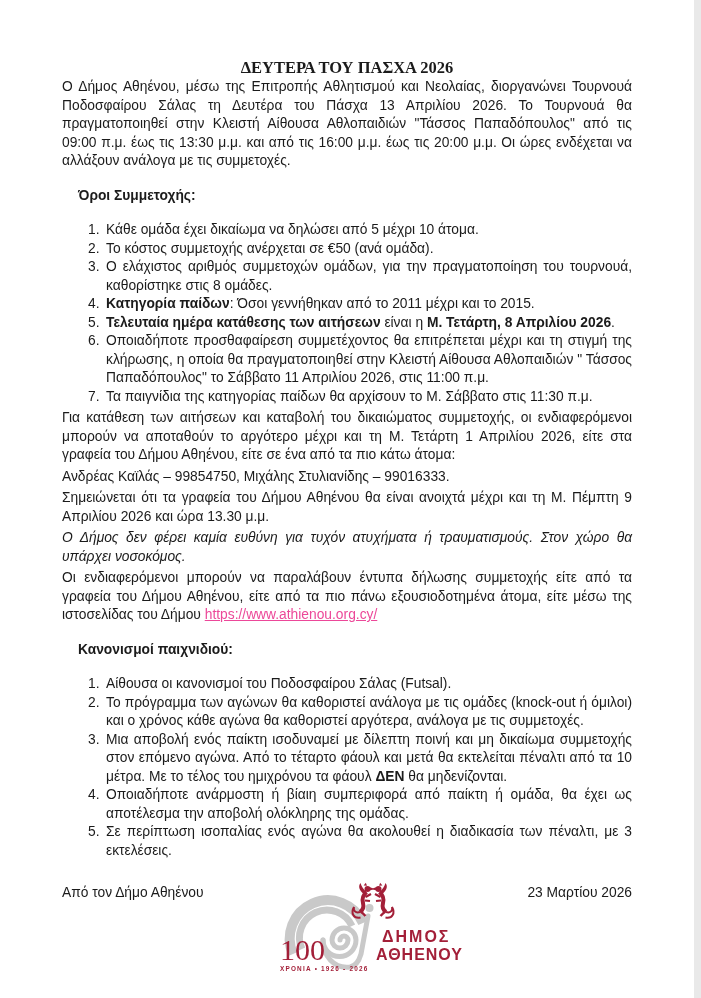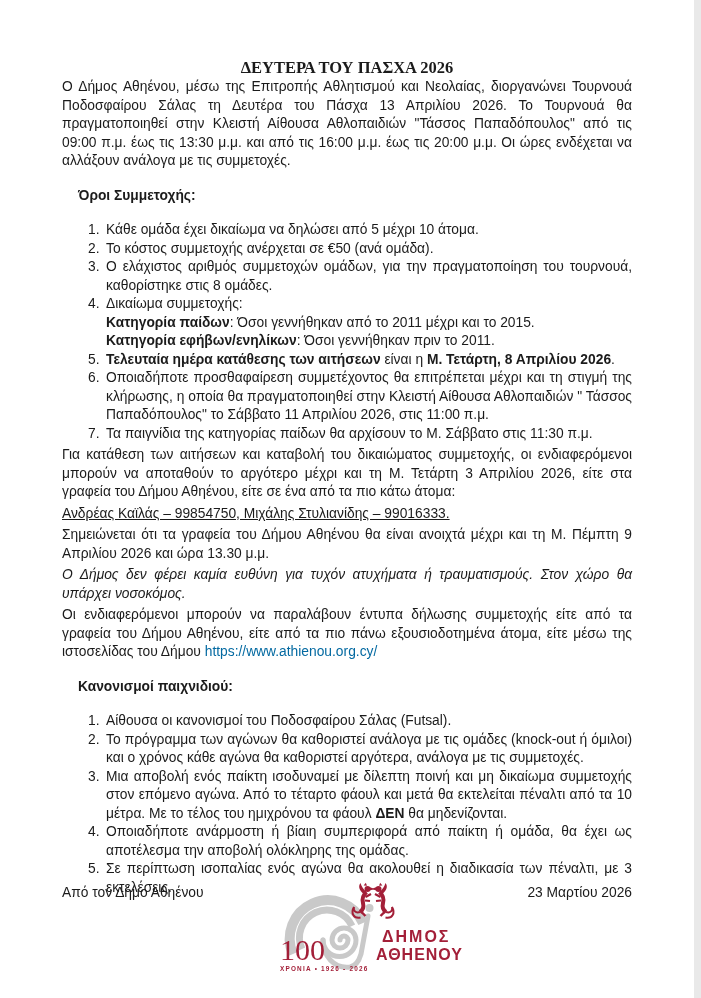--- a/index.html
+++ b/index.html
@@ -12,23 +12,23 @@
   .title{
     font-family:"Liberation Serif","DejaVu Serif",serif;
     font-weight:bold;font-size:16.5px;line-height:21px;text-align:center;margin:0;
   }
   p{margin:0 0 3px 0;text-align:justify;}
   .heading{font-weight:bold;margin:16px;text-align:left;}
   .list{margin:0 0 3px 0;}
   .li{position:relative;padding-left:44px;text-align:justify;}
   .li .num{position:absolute;left:26px;top:0;}
   .b{font-weight:bold;}
-  .contacts{margin-top:0;text-decoration:underline;}
+  .contacts{margin-top:0;}
   .disclaimer{font-style:italic;}
-  a.doclink{color:#0369a1;cursor:pointer;}
+  a.doclink{color:#ec4899;text-decoration:underline;cursor:pointer;}
   .footer{
     position:absolute;left:62px;right:62px;top:884px;
     display:flex;justify-content:space-between;align-items:flex-start;
   }
   .logo{position:absolute;left:266px;top:882px;width:200px;height:112px;}
 </style>
 </head>
 <body>
 
 <div class="page">
@@ -47,39 +47,37 @@
     <div class="li">
       <span class="num">2.</span>
       <span>Το κόστος συμμετοχής ανέρχεται σε €50 (ανά ομάδα).</span>
     </div>
     <div class="li">
       <span class="num">3.</span>
       <span>Ο ελάχιστος αριθμός συμμετοχών ομάδων, για την πραγματοποίηση του τουρνουά, καθορίστηκε στις 8 ομάδες.</span>
     </div>
     <div class="li">
       <span class="num">4.</span>
-      <div>Δικαίωμα συμμετοχής:</div>
       <div><span class="b">Κατηγορία παίδων</span><span>: Όσοι γεννήθηκαν από το 2011 μέχρι και το 2015.</span></div>
-      <div><span class="b">Κατηγορία εφήβων/ενηλίκων</span><span>: Όσοι γεννήθηκαν πριν το 2011.</span></div>
     </div>
     <div class="li">
       <span class="num">5.</span>
       <span class="b">Τελευταία ημέρα κατάθεσης των αιτήσεων</span><span> είναι η </span><span class="b">Μ. Τετάρτη, 8 Απριλίου 2026</span><span>.</span>
     </div>
     <div class="li">
       <span class="num">6.</span>
       <span>Οποιαδήποτε προσθαφαίρεση συμμετέχοντος θα επιτρέπεται μέχρι και τη στιγμή της κλήρωσης, η οποία θα πραγματοποιηθεί στην Κλειστή Αίθουσα Αθλοπαιδιών " Τάσσος Παπαδόπουλος" το Σάββατο 11 Απριλίου 2026, στις 11:00 π.μ.</span>
     </div>
     <div class="li">
       <span class="num">7.</span>
       <span>Τα παιγνίδια της κατηγορίας παίδων θα αρχίσουν το Μ. Σάββατο στις 11:30 π.μ.</span>
     </div>
   </div>
 
-  <p>Για κατάθεση των αιτήσεων και καταβολή του δικαιώματος συμμετοχής, οι ενδιαφερόμενοι μπορούν να αποταθούν το αργότερο μέχρι και τη Μ. Τετάρτη 3 Απριλίου 2026, είτε στα γραφεία του Δήμου Αθηένου, είτε σε ένα από τα πιο κάτω άτομα:</p>
+  <p>Για κατάθεση των αιτήσεων και καταβολή του δικαιώματος συμμετοχής, οι ενδιαφερόμενοι μπορούν να αποταθούν το αργότερο μέχρι και τη Μ. Τετάρτη 1 Απριλίου 2026, είτε στα γραφεία του Δήμου Αθηένου, είτε σε ένα από τα πιο κάτω άτομα:</p>
 
   <p class="contacts">Ανδρέας Καϊλάς – 99854750, Μιχάλης Στυλιανίδης – 99016333.</p>
 
   <p>Σημειώνεται ότι τα γραφεία του Δήμου Αθηένου θα είναι ανοιχτά μέχρι και τη Μ. Πέμπτη 9 Απριλίου 2026 και ώρα 13.30 μ.μ.</p>
 
   <p class="disclaimer">Ο Δήμος δεν φέρει καμία ευθύνη για τυχόν ατυχήματα ή τραυματισμούς. Στον χώρο θα υπάρχει νοσοκόμος.</p>
 
   <p><span>Οι ενδιαφερόμενοι μπορούν να παραλάβουν έντυπα δήλωσης συμμετοχής είτε από τα γραφεία του Δήμου Αθηένου, είτε από τα πιο πάνω εξουσιοδοτημένα άτομα, είτε μέσω της ιστοσελίδας του Δήμου </span><a class="doclink">https://www.athienou.org.cy/</a></p>
 
   <div class="heading">Κανονισμοί παιχνιδιού:</div>

